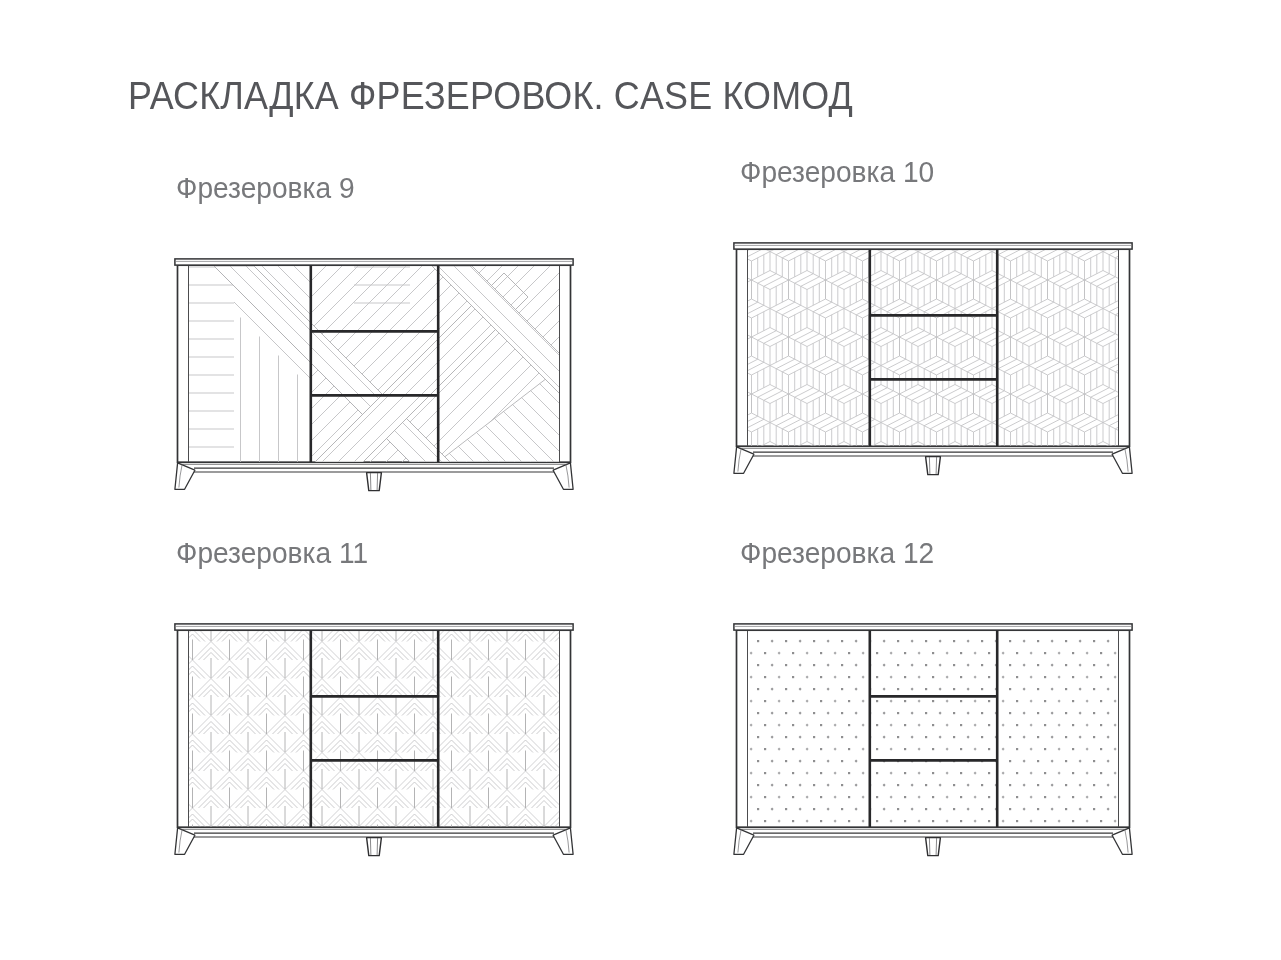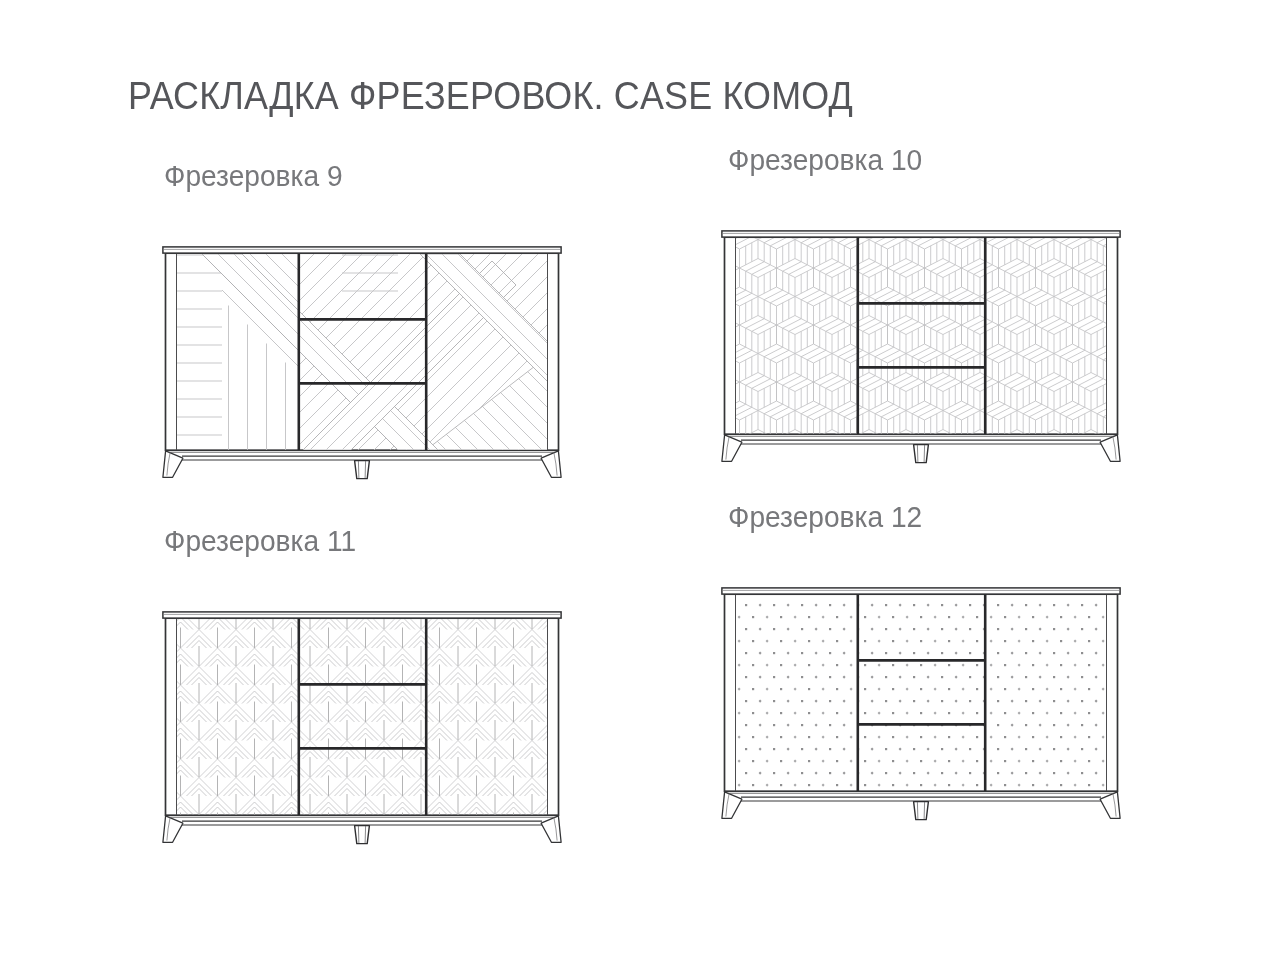--- a/index.html
+++ b/index.html
@@ -5,30 +5,30 @@
   html,body{margin:0;padding:0}
   body{
     width:1281px;height:960px;position:relative;overflow:hidden;
     background:#ffffff;font-family:"Liberation Sans",sans-serif;
   }
   h1.page-title{
     position:absolute;left:128px;top:74px;margin:0;
     font-size:39px;font-weight:400;color:#55565a;letter-spacing:.2px;
     transform:scaleX(.92);transform-origin:0 50%;white-space:nowrap;
   }
-  figure.variant-card{position:absolute;margin:4px;width:430px;height:330px}
+  figure.variant-card{position:absolute;margin:16px;width:430px;height:330px}
   figure.variant-card figcaption{
     position:absolute;left:2px;top:0;font-size:29px;color:#77787b;
     transform:scaleX(.97);transform-origin:0 50%;white-space:nowrap;
   }
   figure.variant-card .drawing{position:absolute;left:0;top:86px;width:400px;height:236px}
   #card-0{left:158px;top:156px}
   #card-1{left:717px;top:140px}
   #card-2{left:158px;top:521px}
-  #card-3{left:717px;top:497px}
+  #card-3{left:717px;top:521px}
   #card-1 figcaption,#card-3 figcaption{left:7px}
   svg.cabinet{display:block}
   #svg-defs{position:absolute;width:0;height:0}
 </style>
 </head>
 <body>
 
 <svg id="svg-defs" aria-hidden="true">
   <defs>
     <pattern id="pat-h" width="18" height="18" patternUnits="userSpaceOnUse">

